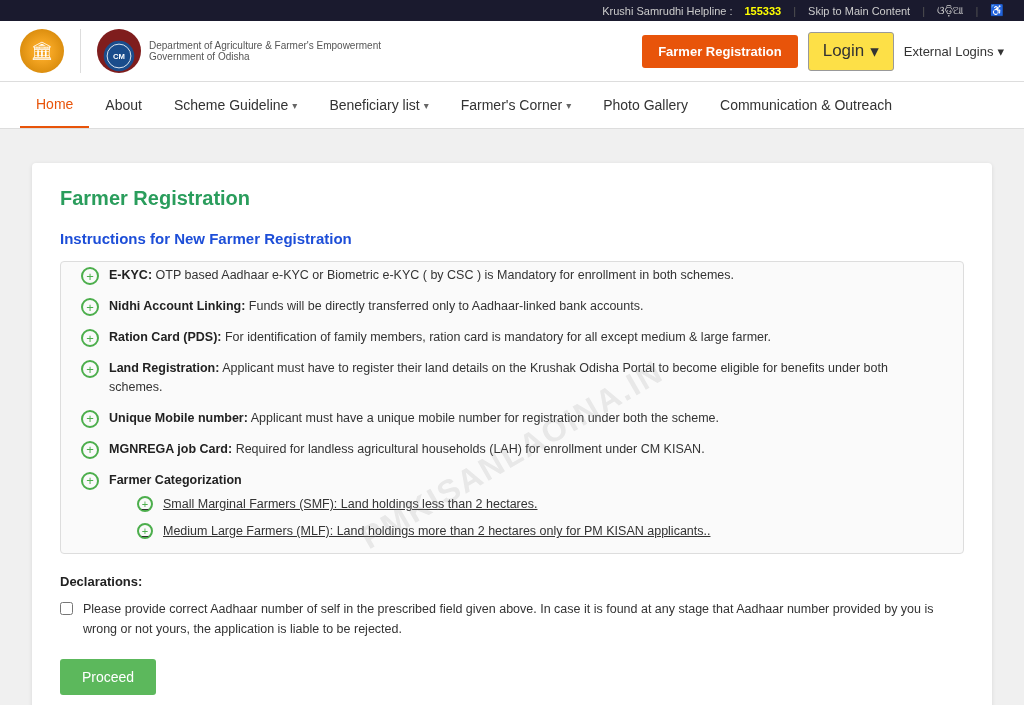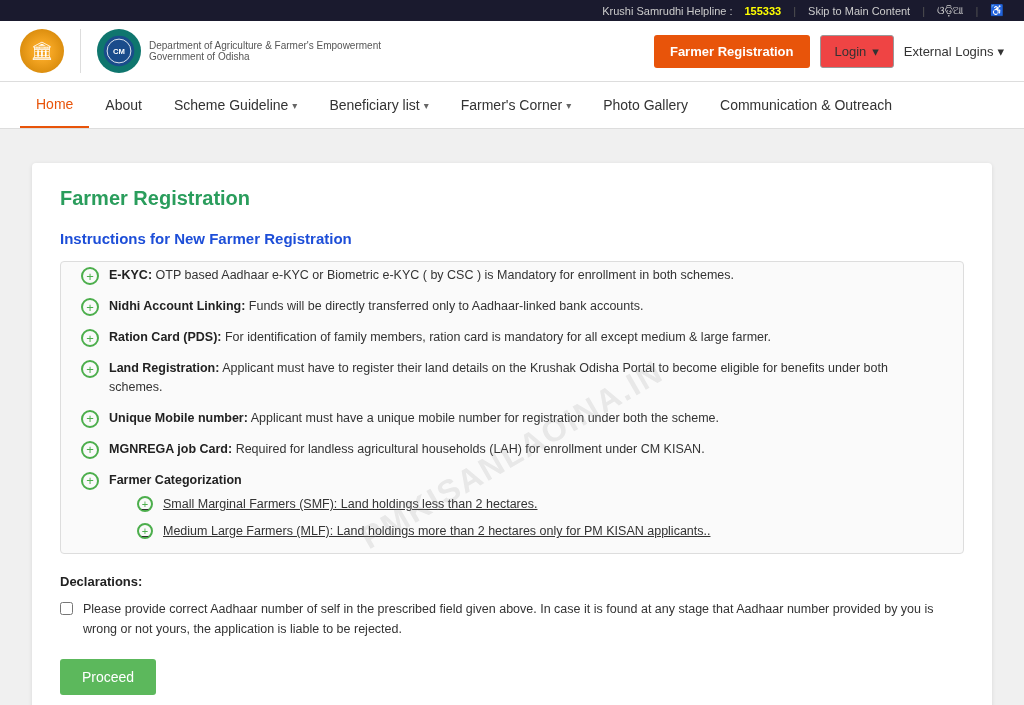--- a/index.html
+++ b/index.html
@@ -39,45 +39,45 @@
       border-radius: 50%;
       display: flex; align-items: center; justify-content: center;
       font-size: 18px; color: #fff;
     }
     .logo-text .title { font-weight: bold; font-size: 14px; color: #1a4c8b; }
     .logo-text .subtitle { font-size: 10px; color: #555; }
     .logo-divider { width: 1px; height: 44px; background: #ddd; }
     .cm-logo { display: flex; align-items: center; gap: 8px; }
     .cm-emblem {
       width: 44px; height: 44px;
-      background: #0f766e;
+      background: #7f1d1d;
       border-radius: 50%;
-      display: flex; align-items: center; justify-content: center;
+      display: flex; align-items: flex-end; justify-content: center;
       color: #fff; font-size: 10px; font-weight: bold;
     }
     .cm-text .title { font-weight: bold; font-size: 14px; color: #1a4c8b; }
     .cm-text .subtitle { font-size: 10px; color: #555; }
 
     .header-right { display: flex; align-items: center; gap: 10px; }
     .btn-farmer-reg {
       background: #e8540a;
       color: #fff;
       border: none;
       padding: 9px 16px;
       font-size: 13px;
       border-radius: 3px;
       cursor: pointer;
       font-weight: bold;
     }
     .btn-login {
-      background: #ef4444;
+      background: #fde047;
       color: #333;
       border: 1px solid #999;
       padding: 8px 14px;
-      font-size: 13px;
+      font-size: 17px;
       border-radius: 3px;
       cursor: pointer;
       display: flex; align-items: center; gap: 6px;
     }
     .btn-external {
       background: none;
       border: none;
       font-size: 13px;
       color: #333;
       cursor: pointer;

